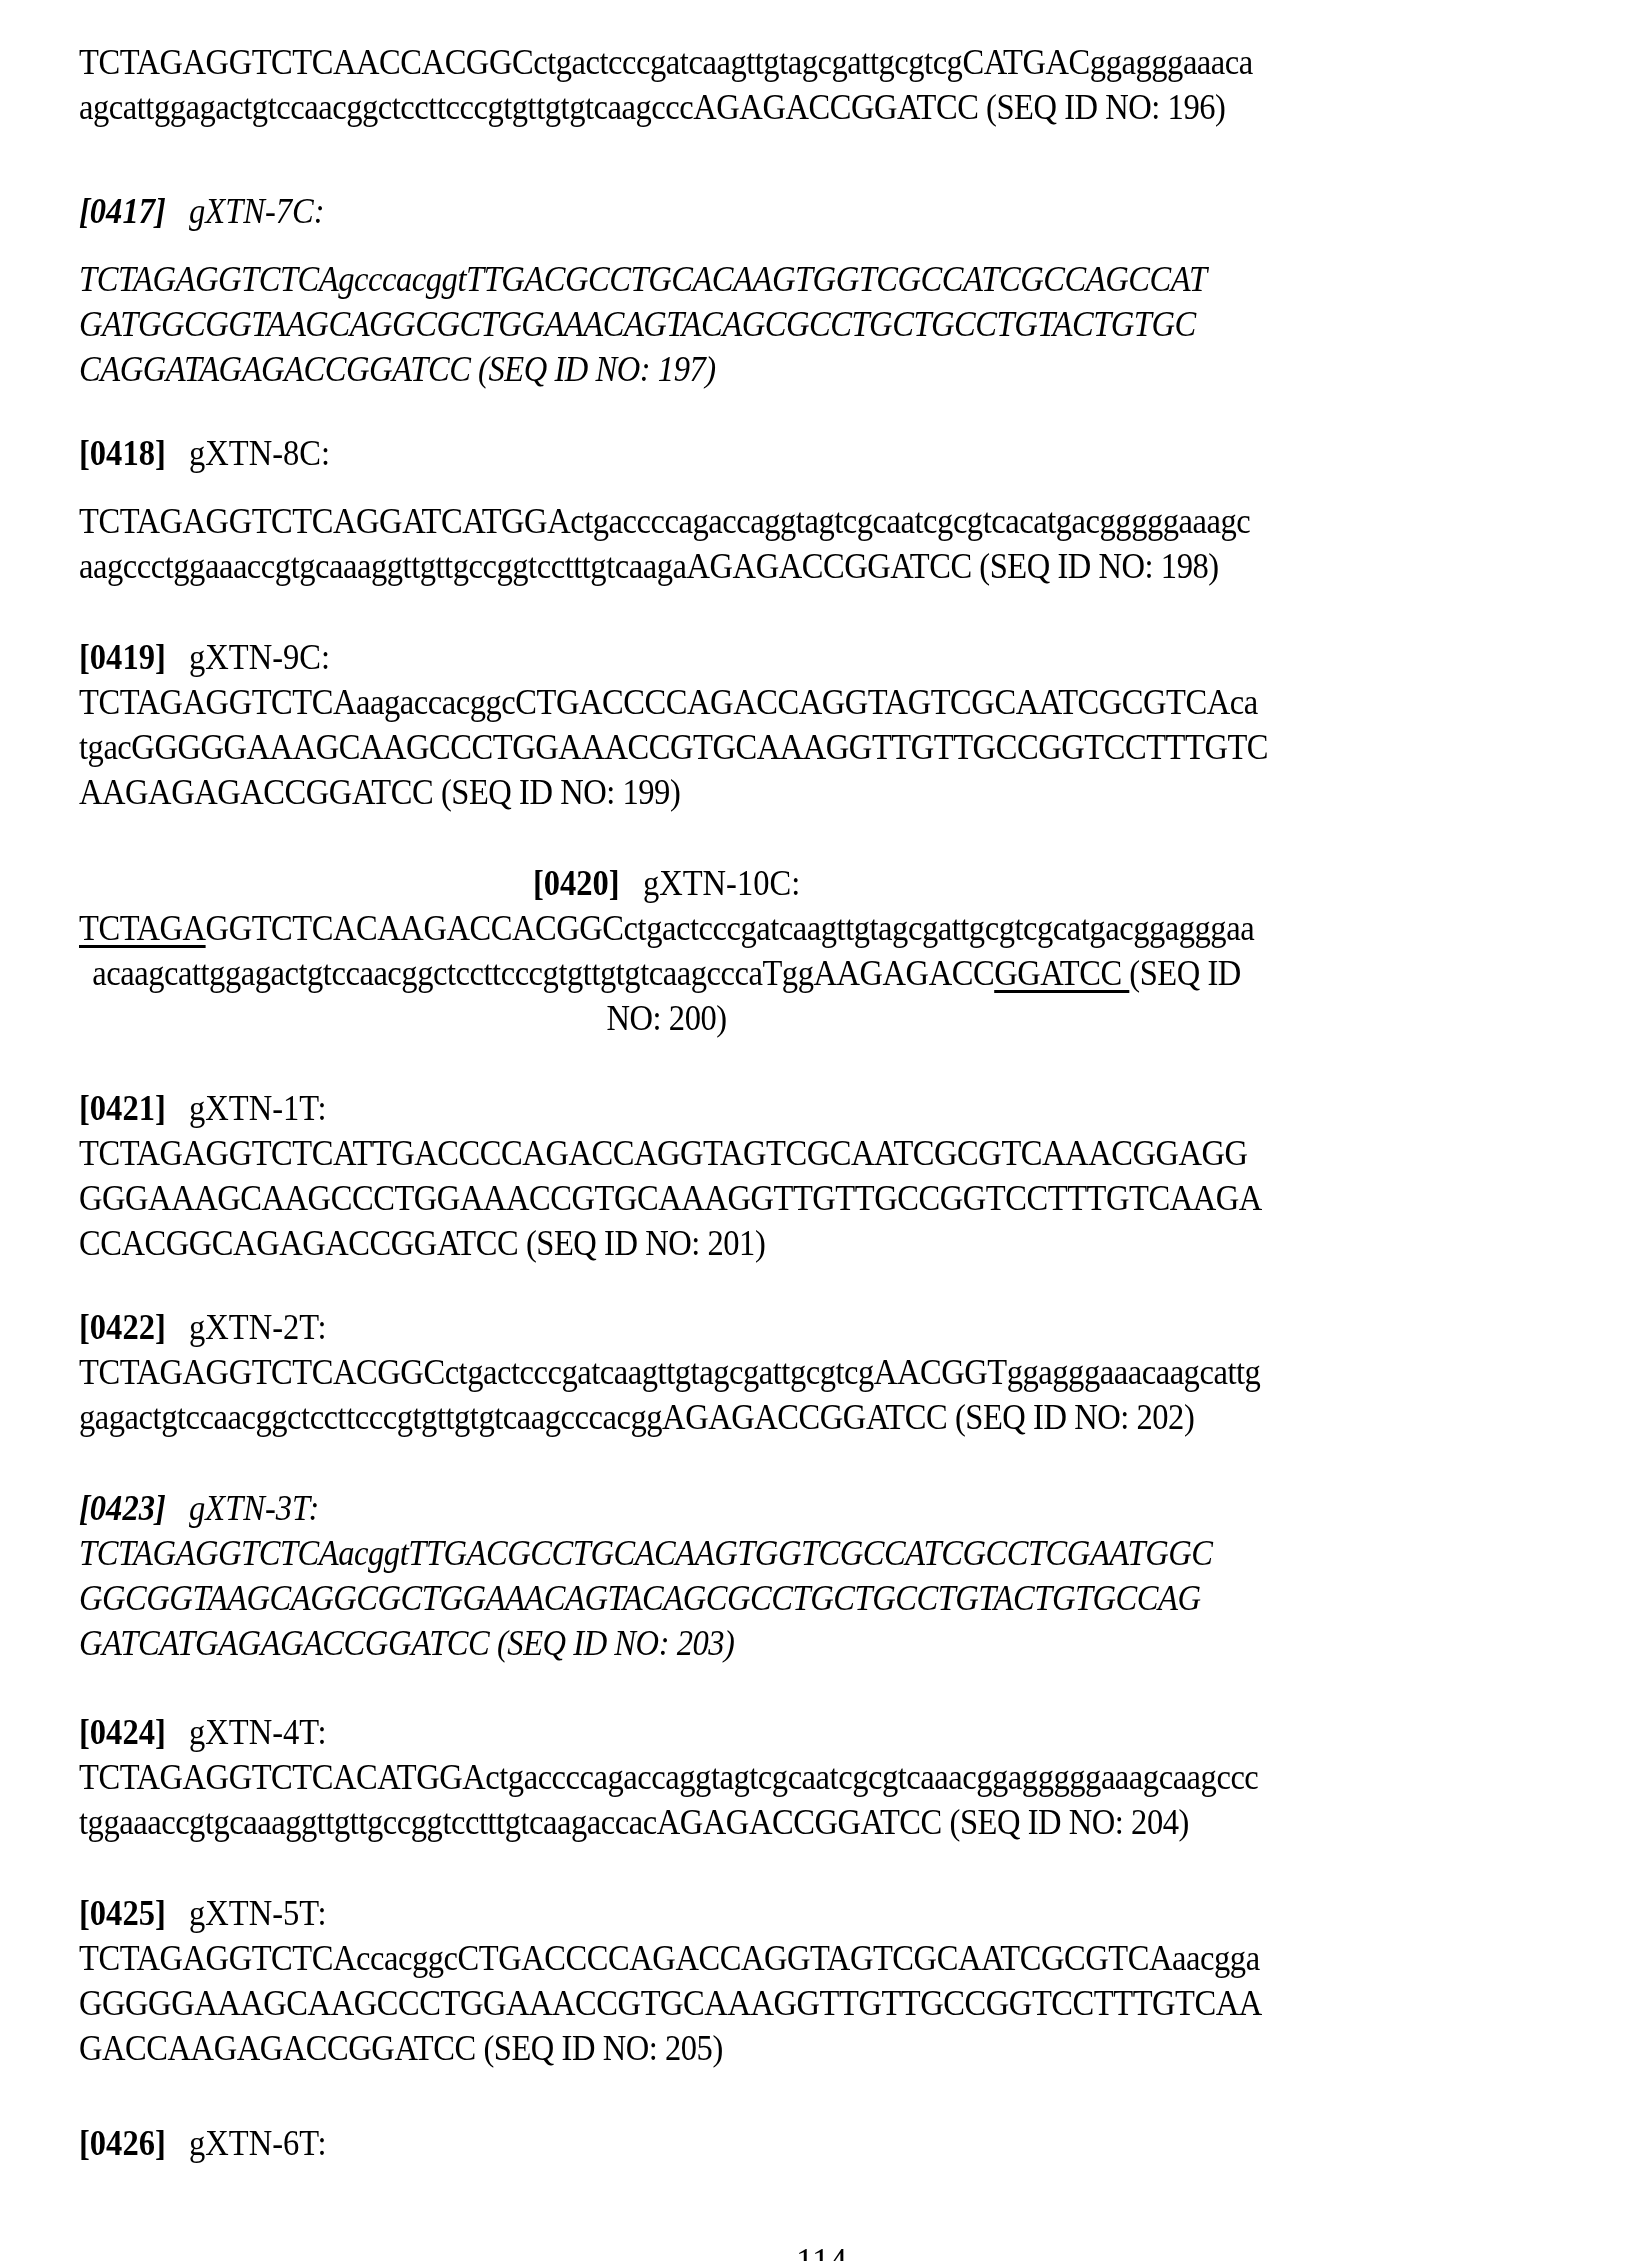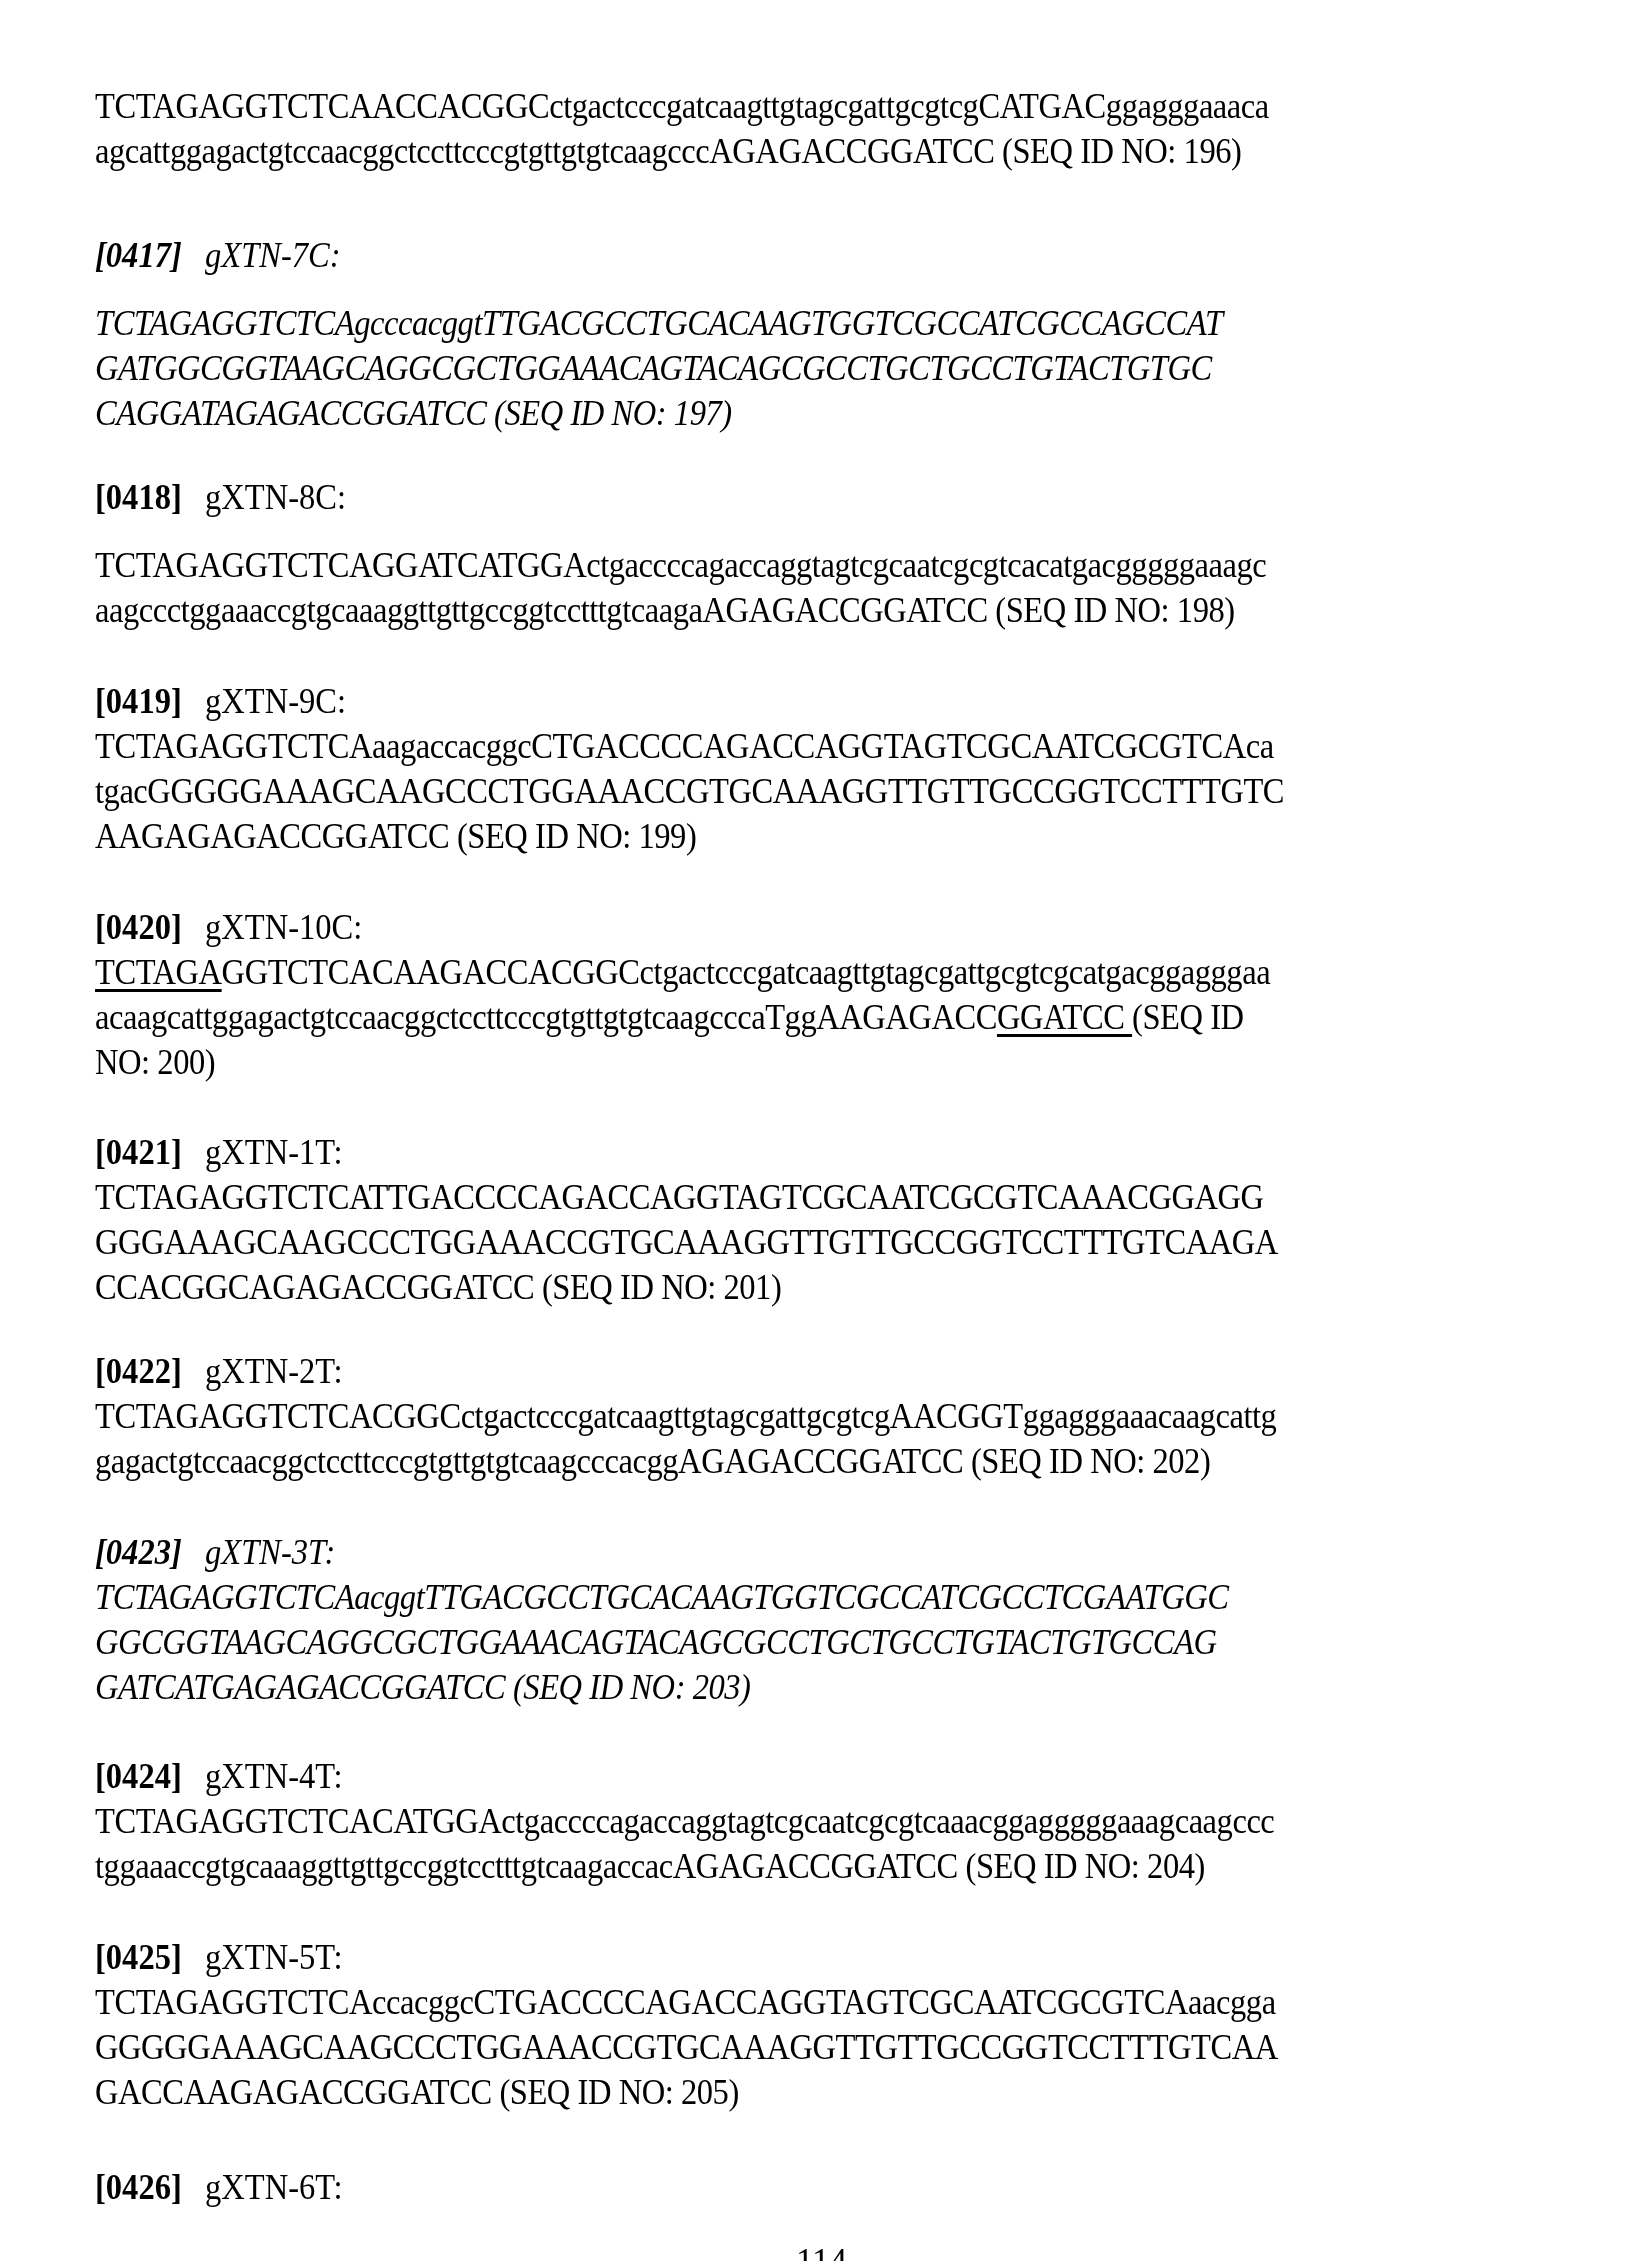--- a/index.html
+++ b/index.html
@@ -18,21 +18,21 @@
       width: 1493px;
     }
     .line {
       font-size: 35px;
       line-height: 45px;
       white-space: nowrap;
       letter-spacing: -0.5px;
       transform: scaleX(0.93);
       transform-origin: left center;
     }
-    .block { position: absolute; left: 16px; margin-top: 44px; }
+    .block { position: absolute; left: 0; }
     .para-head { font-size: 35px; line-height: 45px; white-space: nowrap; transform: scaleX(0.93); transform-origin: left center; }
     .para-num { font-weight: bold; margin-right: 25px; }
     .u { text-decoration: underline; text-decoration-thickness: 2.5px; text-underline-offset: 5px; }
     .page-number {
       position: absolute;
       left: 0; right: 0;
       top: 2239px;
       text-align: center;
       font-size: 35px;
       line-height: 45px;
@@ -69,21 +69,21 @@
 
   <div class="block" style="top:635px;">
     <div class="para-head">
       <span class="para-num">[0419]</span><span>gXTN-9C:</span>
     </div>
     <div class="line">TCTAGAGGTCTCAaagaccacggcCTGACCCCAGACCAGGTAGTCGCAATCGCGTCAca</div>
     <div class="line">tgacGGGGGAAAGCAAGCCCTGGAAACCGTGCAAAGGTTGTTGCCGGTCCTTTGTC</div>
     <div class="line">AAGAGAGACCGGATCC (SEQ ID NO: 199)</div>
   </div>
 
-  <div class="block" style="top:861px;">
+  <div class="block" style="top:861px;text-align:center;">
     <div class="para-head">
       <span class="para-num">[0420]</span><span>gXTN-10C:</span>
     </div>
     <div class="line"><span class="u">TCTAGA</span><span>GGTCTCACAAGACCACGGCctgactcccgatcaagttgtagcgattgcgtcgcatgacggagggaa</span></div>
     <div class="line"><span>acaagcattggagactgtccaacggctccttcccgtgttgtgtcaagcccaTggAAGAGACC</span><span class="u">GGATCC </span><span>(SEQ ID</span></div>
     <div class="line">NO: 200)</div>
   </div>
 
   <div class="block" style="top:1086px;">
     <div class="para-head">

